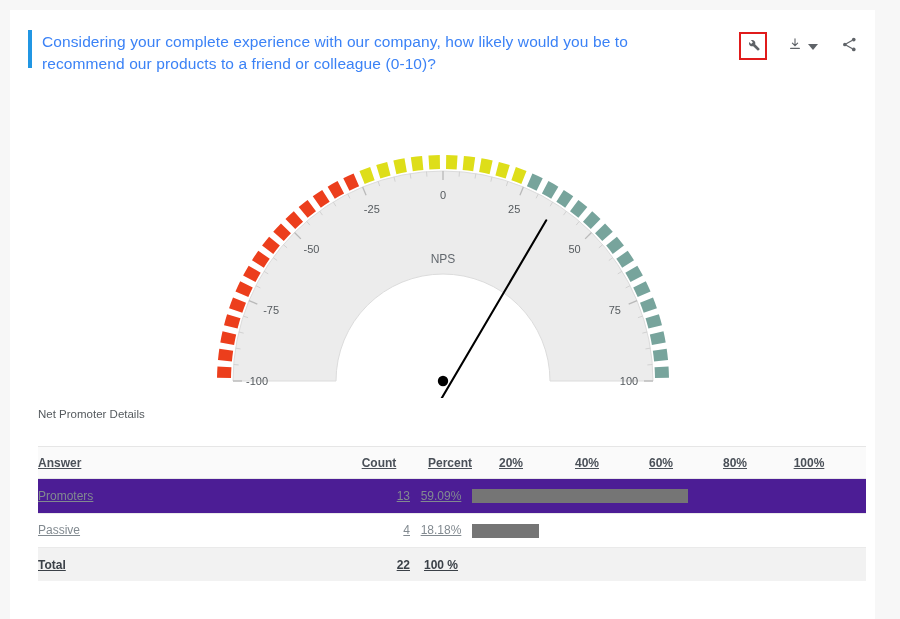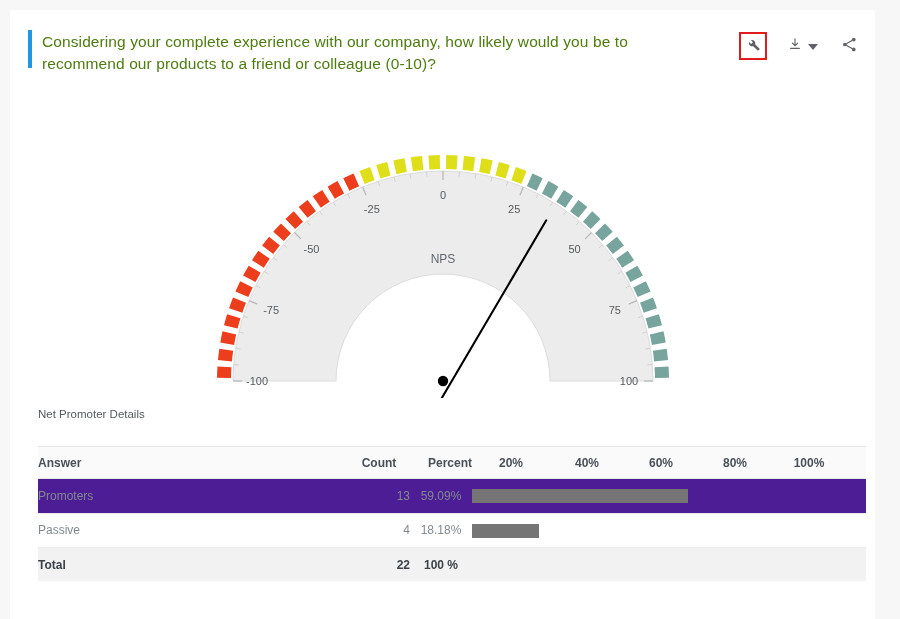--- a/index.html
+++ b/index.html
@@ -47,21 +47,21 @@
     background: #2196e3;
   }
 
   #question-title {
     position: absolute;
     left: 32px;
     top: 21px;
     width: 640px;
     font-size: 15.5px;
     line-height: 22px;
-    color: #4d7c0f;
+    color: #3b82f6;
     font-weight: 400;
     letter-spacing: 0.1px;
   }
 
   #toolbar {
     position: absolute;
     right: 14px;
     top: 22px;
     height: 28px;
     display: flex;
@@ -147,20 +147,21 @@
     border-collapse: collapse;
     width: 828px;
     table-layout: fixed;
     font-family: "Liberation Sans", sans-serif;
   }
 
   table.nps th,
   table.nps td {
     padding: 0;
     margin: 5px;
+    text-decoration: underline;
   }
 
   thead tr {
     background: #fafafa;
     height: 32px;
   }
 
   thead th {
     font-size: 12px;
     color: #4a5058;

